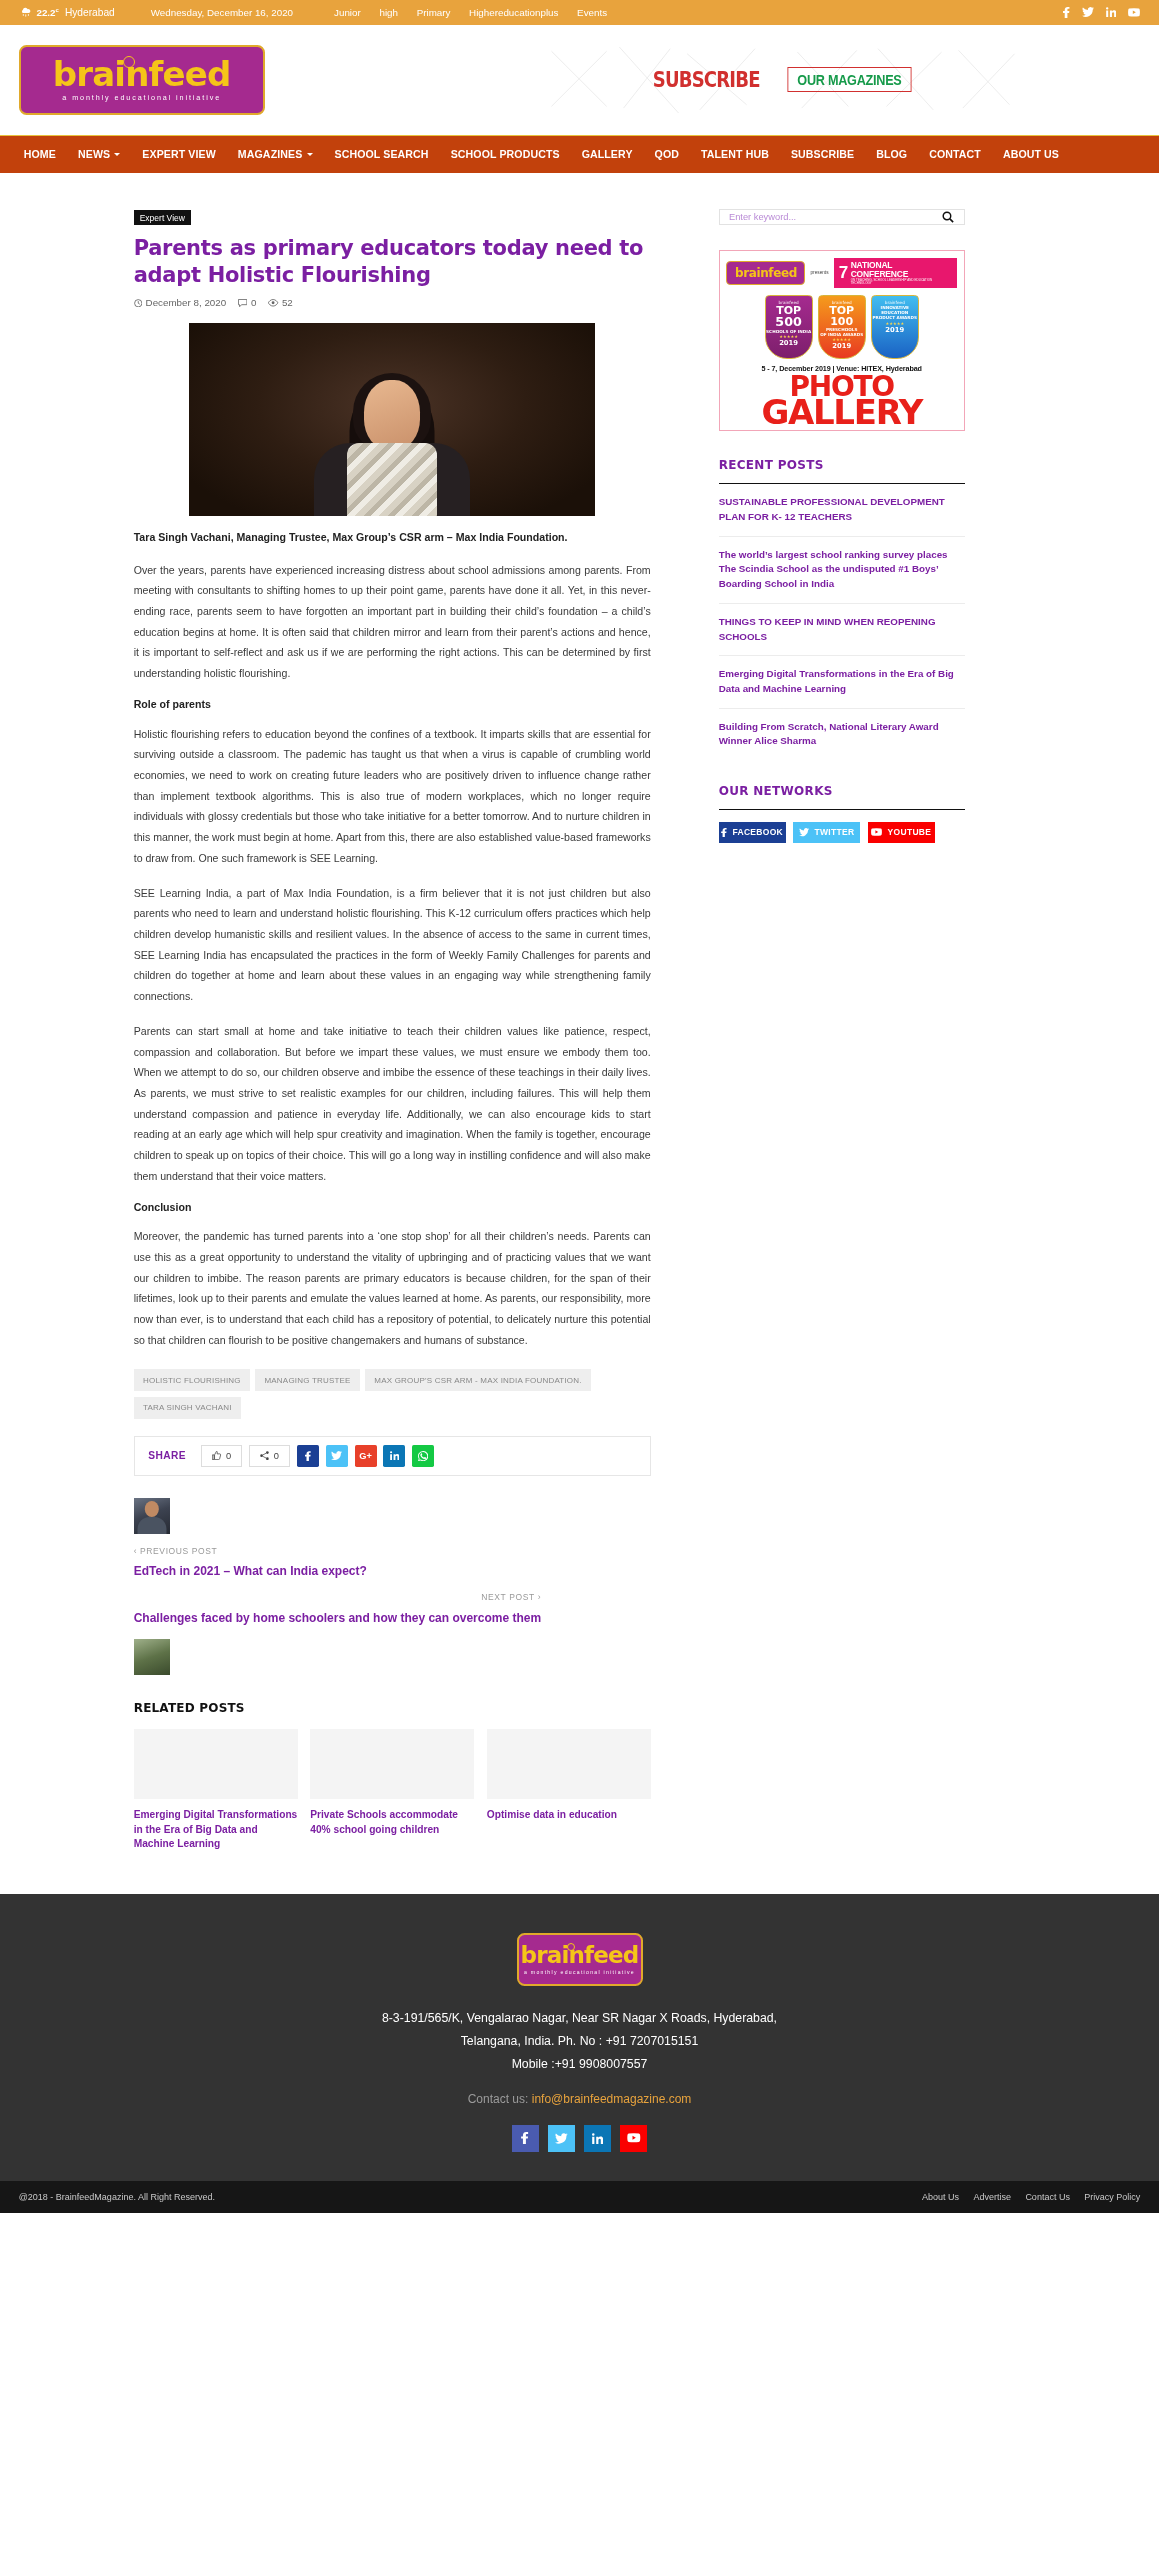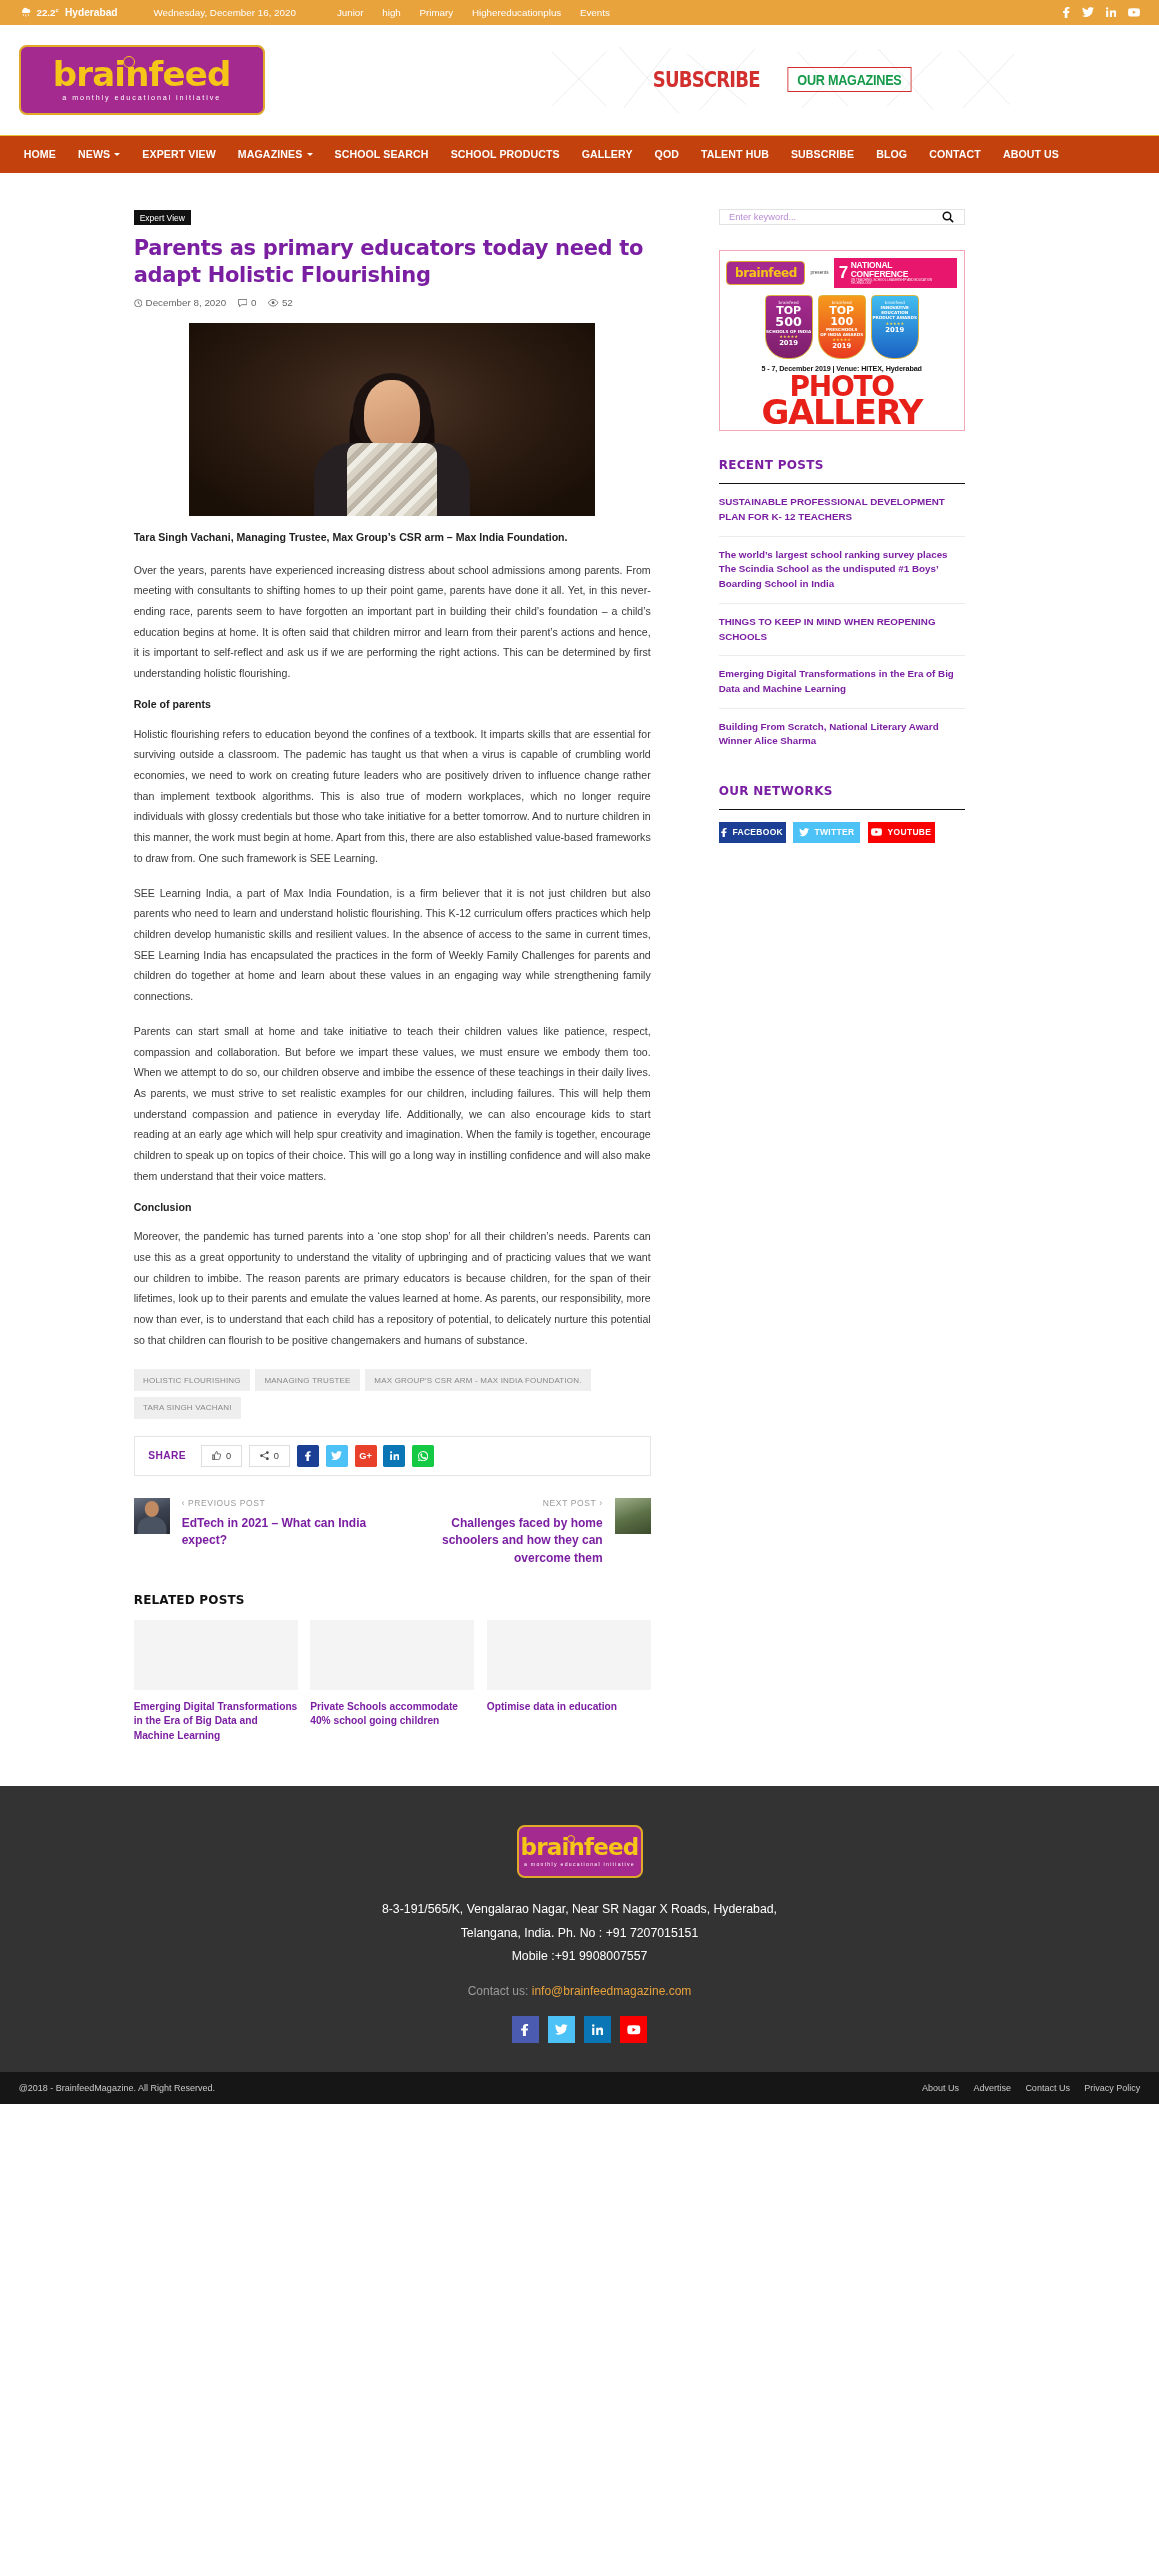--- a/index.html
+++ b/index.html
@@ -20,21 +20,21 @@
     align-items: center;
     padding: 0 18.7px;
     color: #ffffff;
     font-size: 9.8px;
     font-weight: bold;
   }
   .tb-weather { display: flex; align-items: center; gap: 4.2px; }
   .tb-cloud { width: 13.6px; height: 11px; position: relative; display:inline-block; }
   .tb-temp { font-weight: bold; font-size: 9.8px; }
   .tb-temp sup { font-size: 6px; vertical-align: super; }
-  .tb-city { margin-left: 6px; font-weight: bold; font-size: 10.2px; }
+  .tb-city { margin-left: 6px; font-weight: normal; font-size: 10.2px; }
   .tb-date { margin-left: 36px; font-weight: normal; font-size: 9.8px; }
   .tb-links { display: flex; gap: 18.7px; margin-left: 41px; font-weight: normal; font-size: 9.8px;}
   .tb-links span { cursor: pointer; }
   .tb-social { margin-left: auto; display: flex; gap: 12px; align-items: center; }
   .tb-social svg { fill: #ffffff; display: block; }
 
   
   .header {
     height: 111px;
     display: flex;
@@ -188,21 +188,21 @@
     display: flex; align-items: center; gap: 4.2px; color: #444; cursor: pointer;
   }
   .share-count svg { fill: #444; }
   .sbtn {
     width: 22px; height: 22px; display: flex; align-items: center;
     justify-content: center; color: #fff; cursor: pointer; border-radius: 1.7px;
   }
   .sbtn svg { fill: #fff; }
 
   
-  .pn { display: flex; align-items: flex-start; gap: 12px; margin-bottom: 25.5px; }
+  .pn { display: flex; align-items: flex-start; gap: 12px; margin-bottom: 25.5px; flex-direction: column; }
   .pn-col { flex: 1; }
   .pn-col.right { text-align: right; }
   .pn-lbl { font-size: 8.5px; color: #999; letter-spacing: 0.6px; margin-bottom: 7.6px; }
   .pn-title { color: #7b1fa2; font-size: 12px; font-weight: bold; line-height: 1.45; cursor:pointer;}
   .pn-thumb { width: 36px; height: 36px; flex: 0 0 36px; }
   .pn-thumb.a { background: linear-gradient(160deg,#6a7383 0%,#3c4250 45%,#262a33 100%); position:relative; overflow:hidden;}
   .pn-thumb.a::before{content:"";position:absolute;left:50%;top:3.4px;transform:translateX(-50%);width:14.4px;height:16px;border-radius:50%;background:#c08a63;}
   .pn-thumb.a::after{content:"";position:absolute;left:50%;bottom:0;transform:translateX(-50%);width:29px;height:17px;border-radius:12px 12px 0 0;background:#4a5361;}
   .pn-thumb.b { background: linear-gradient(160deg,#9fb08a 0%,#5e7248 50%,#3a4a2c 100%); }
 

